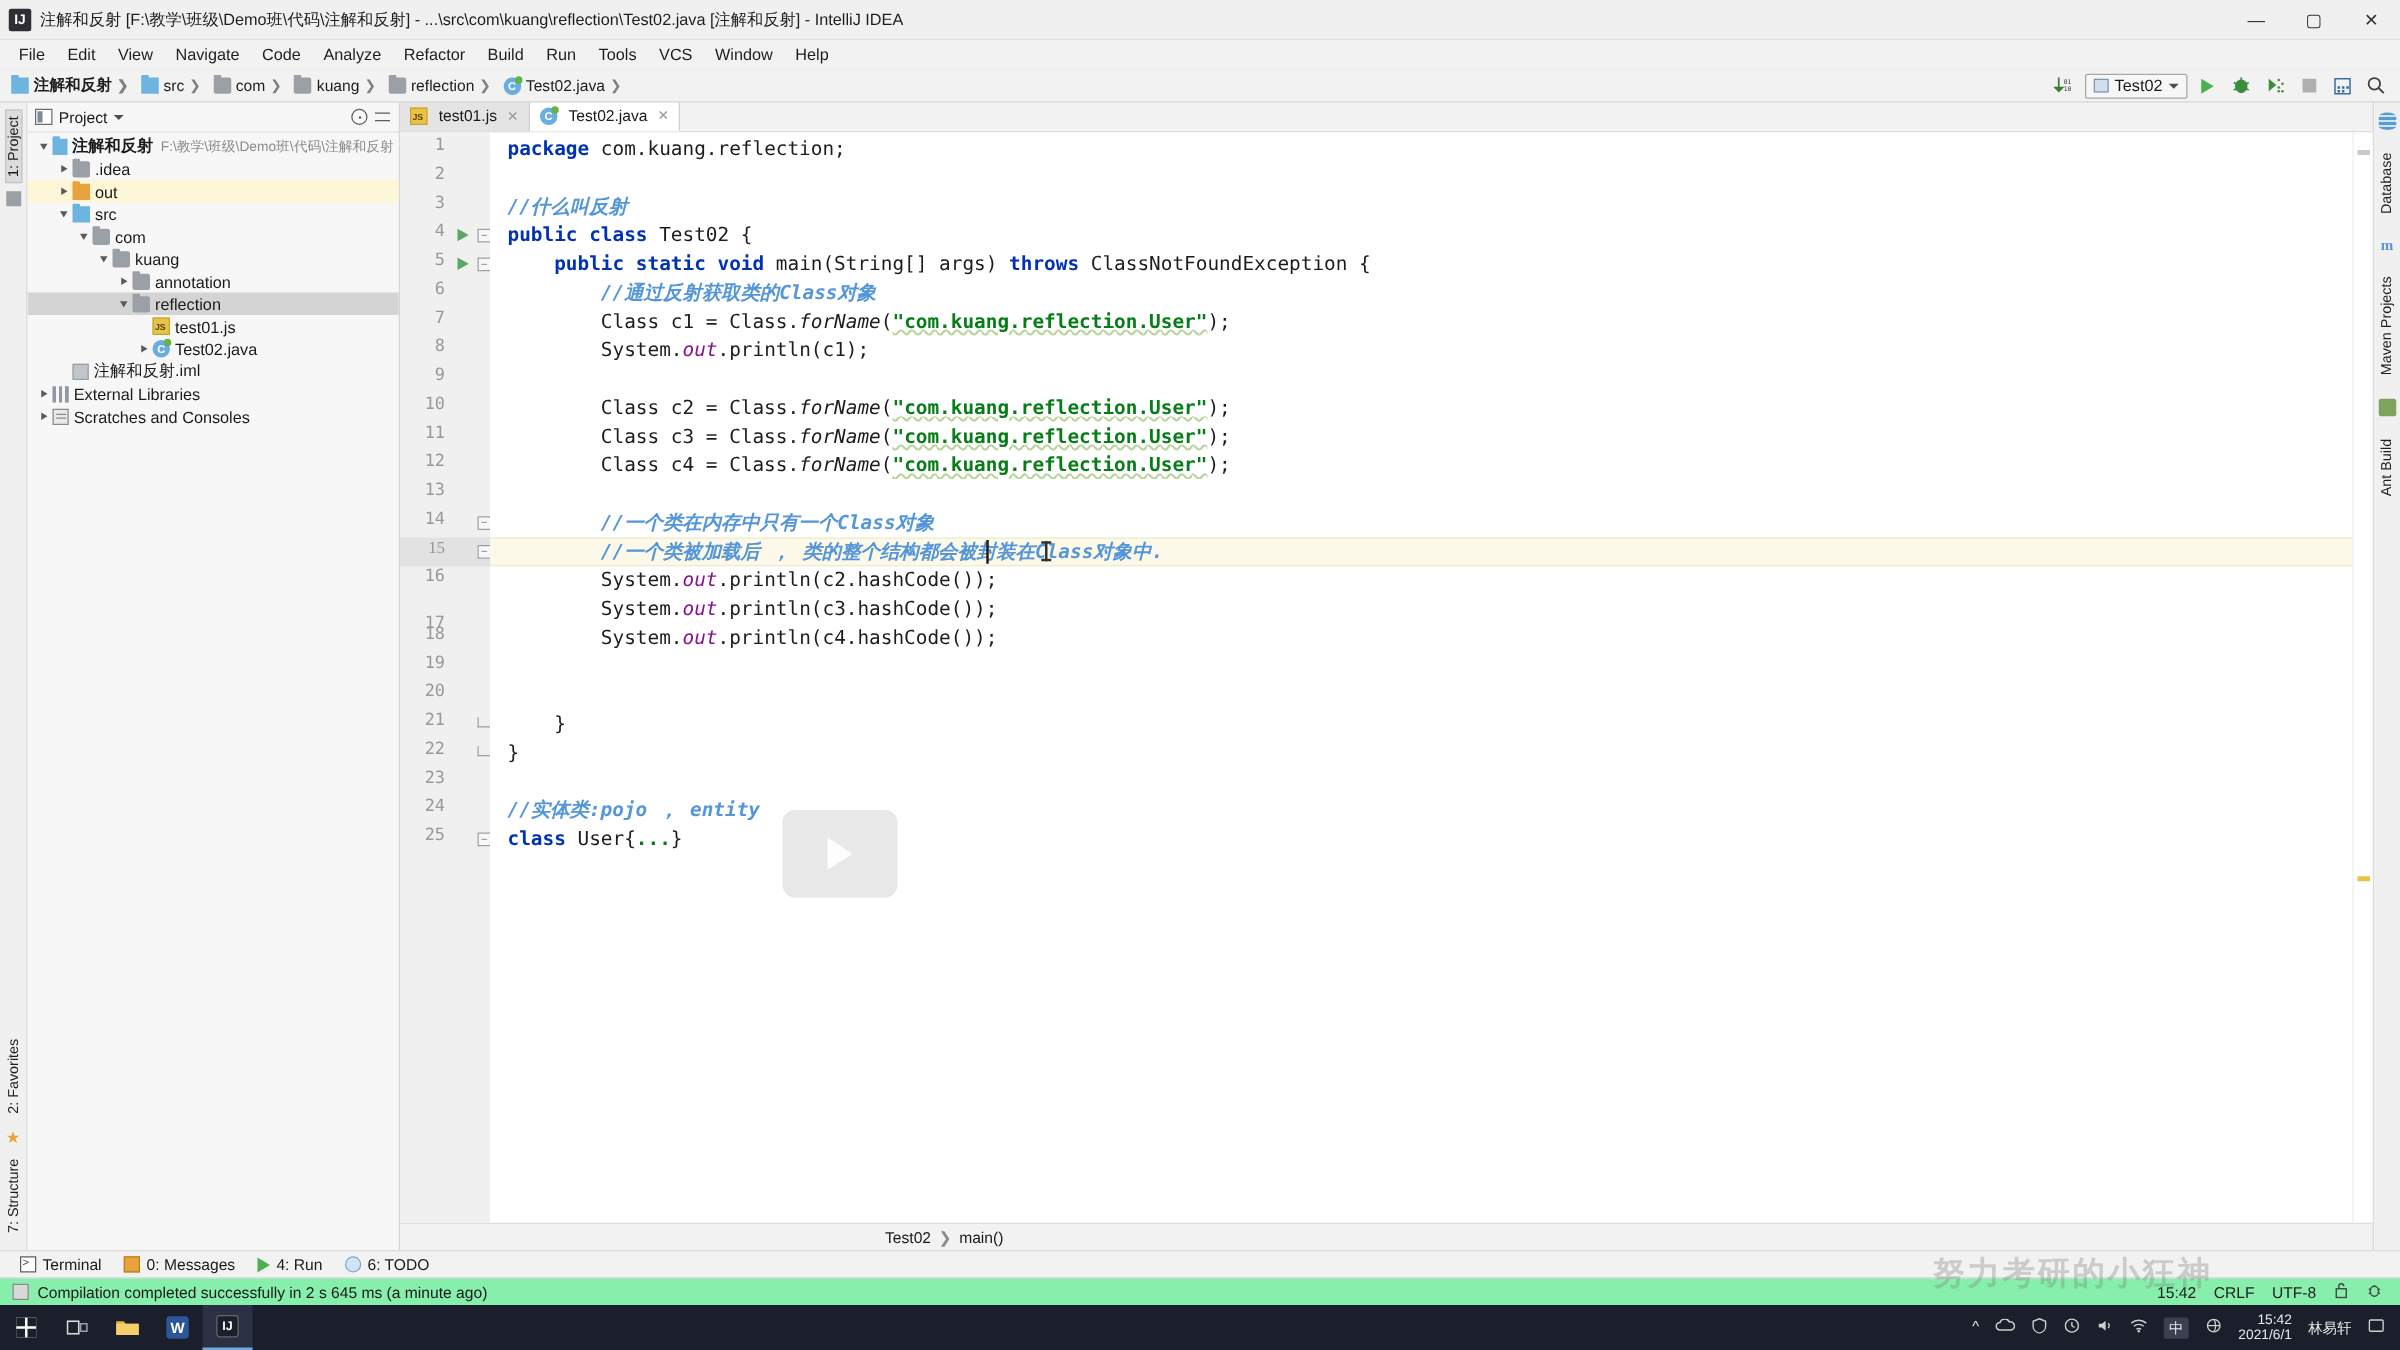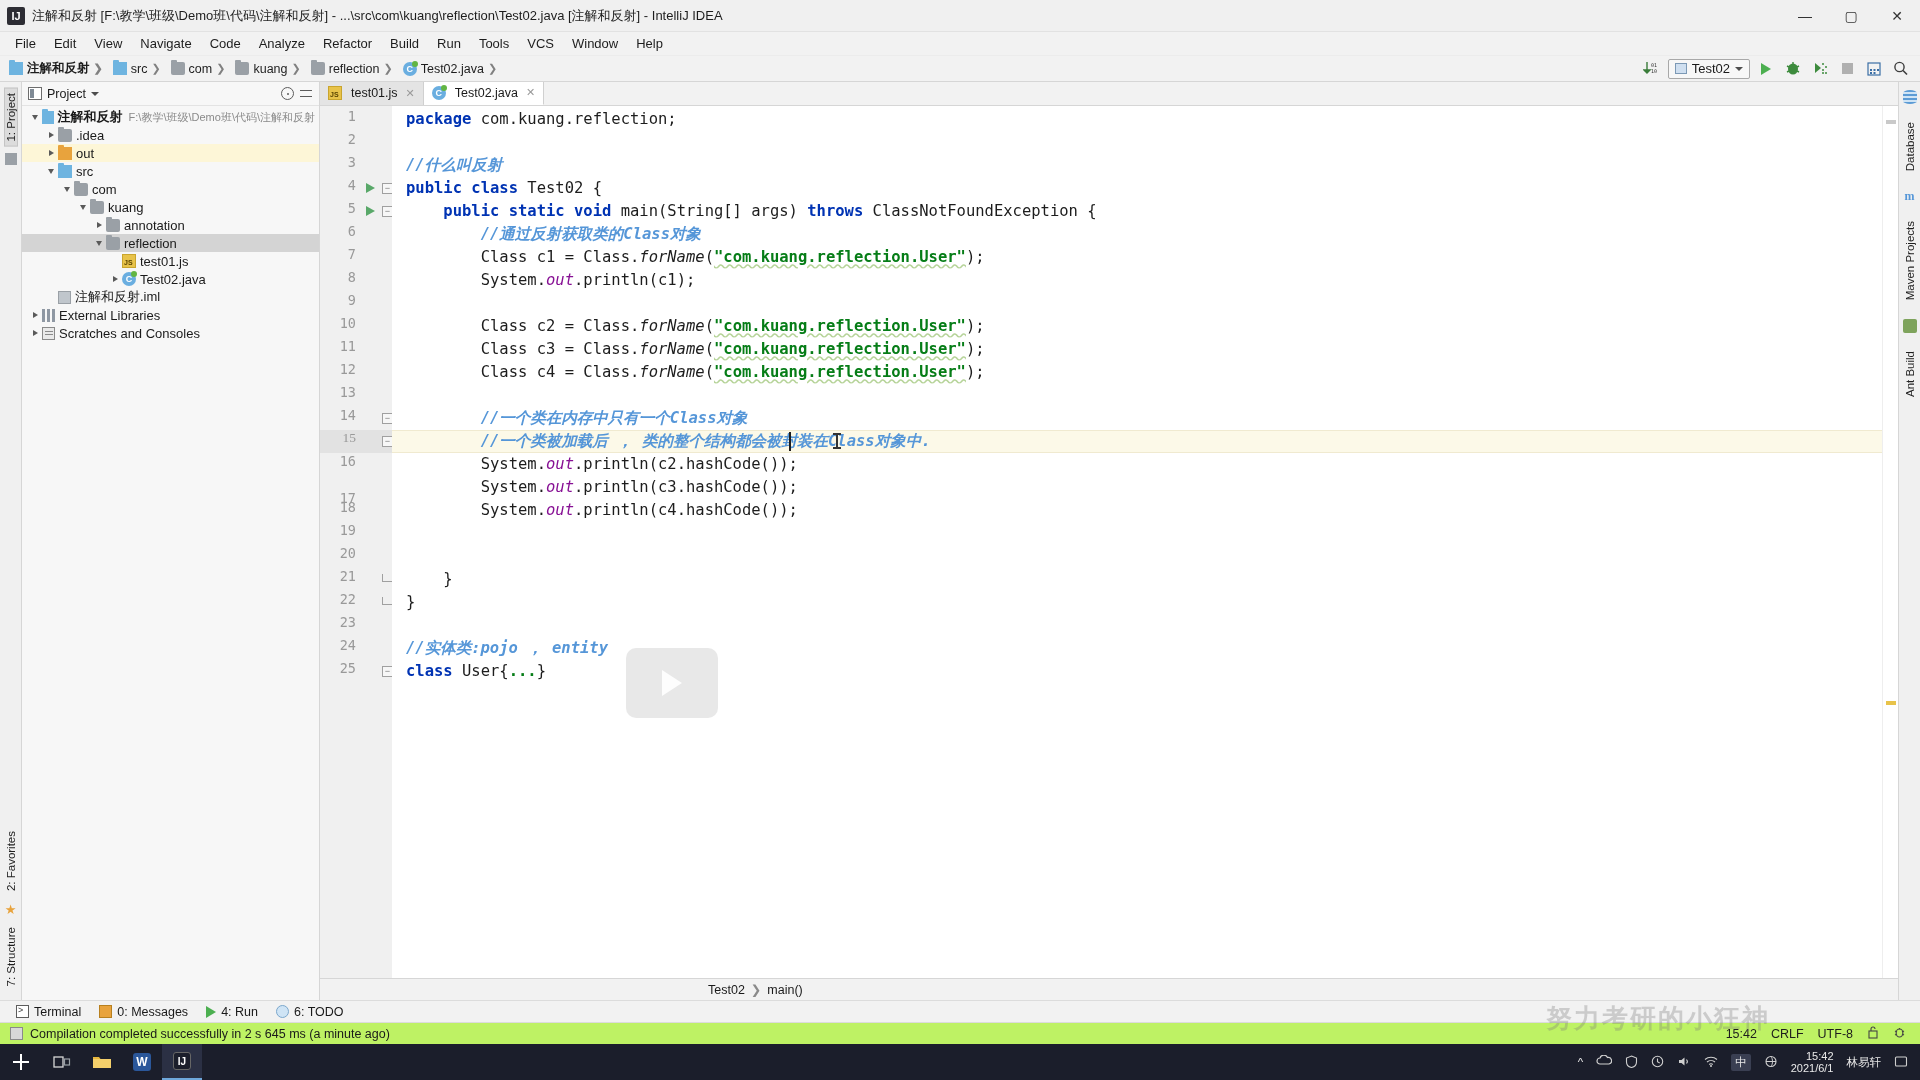--- a/index.html
+++ b/index.html
@@ -138,21 +138,21 @@
   
   .bcrumb2 { height:22px; display:flex; align-items:center; gap:6px; padding-left:388px; background:#f2f2f2; border-top:1px solid #d6d6d6; font-size:12.5px;}
   .bcrumb2 .sep{color:#8a8a8a;}
   .toolwin { height:22px; display:flex; align-items:center; gap:18px; padding-left:16px; background:#f2f2f2; border-top:1px solid #dcdcdc; font-size:12.5px;}
   .twitem { display:flex; align-items:center; gap:5px; }
   .tw-ico { width:13px;height:13px; }
   .term-ic{border:1px solid #5c5c5c;background:#fff;position:relative;}
   .term-ic:after{content:">";position:absolute;left:1px;top:-1px;font-size:9px;color:#3b3b3b;}
   .msg-ic{background:#e8a33d;border:1px solid #b8801f;}
   .todo-ic{width:13px;height:13px;border-radius:50%;background:#cfe4f5;border:1px solid #7ba7cc;}
-  .statusbar { height:22px; display:flex; align-items:center; padding-left:10px; background:#bef264; border-top:1px solid #dcdcdc; font-size:12.5px; position:relative;}
+  .statusbar { height:22px; display:flex; align-items:center; padding-left:10px; background:#86efac; border-top:1px solid #dcdcdc; font-size:12.5px; position:relative;}
   .sb-ico { width:13px;height:13px;border:1px solid #8a8a8a;background:#d8d8d8;margin-right:7px;}
   .sb-right{ margin-left:auto; display:flex; align-items:center; gap:14px; padding-right:14px; color:#1d1d1d;}
   .watermark { position:absolute; right:150px; bottom:8px; font-size:26px; color:rgba(120,120,120,.32); font-weight:bold; letter-spacing:2px; pointer-events:none;}
   .wm2 { position:absolute; right:1180px; bottom:260px; width:92px;height:70px;border-radius:10px;background:rgba(210,210,210,.5);display:flex;align-items:center;justify-content:center;}
   .wm2:before{content:"";width:0;height:0;border-left:20px solid rgba(255,255,255,.9);border-top:13px solid transparent;border-bottom:13px solid transparent;}
 
   
   .taskbar { height:36px; background:#1b1e2b; display:flex; align-items:center; position:relative;}
   .tb-start{width:42px;height:36px;display:flex;align-items:center;justify-content:center;}
   .winlogo{width:16px;height:16px;background:#fff;display:grid;grid-template-columns:1fr 1fr;grid-template-rows:1fr 1fr;gap:2px;}

